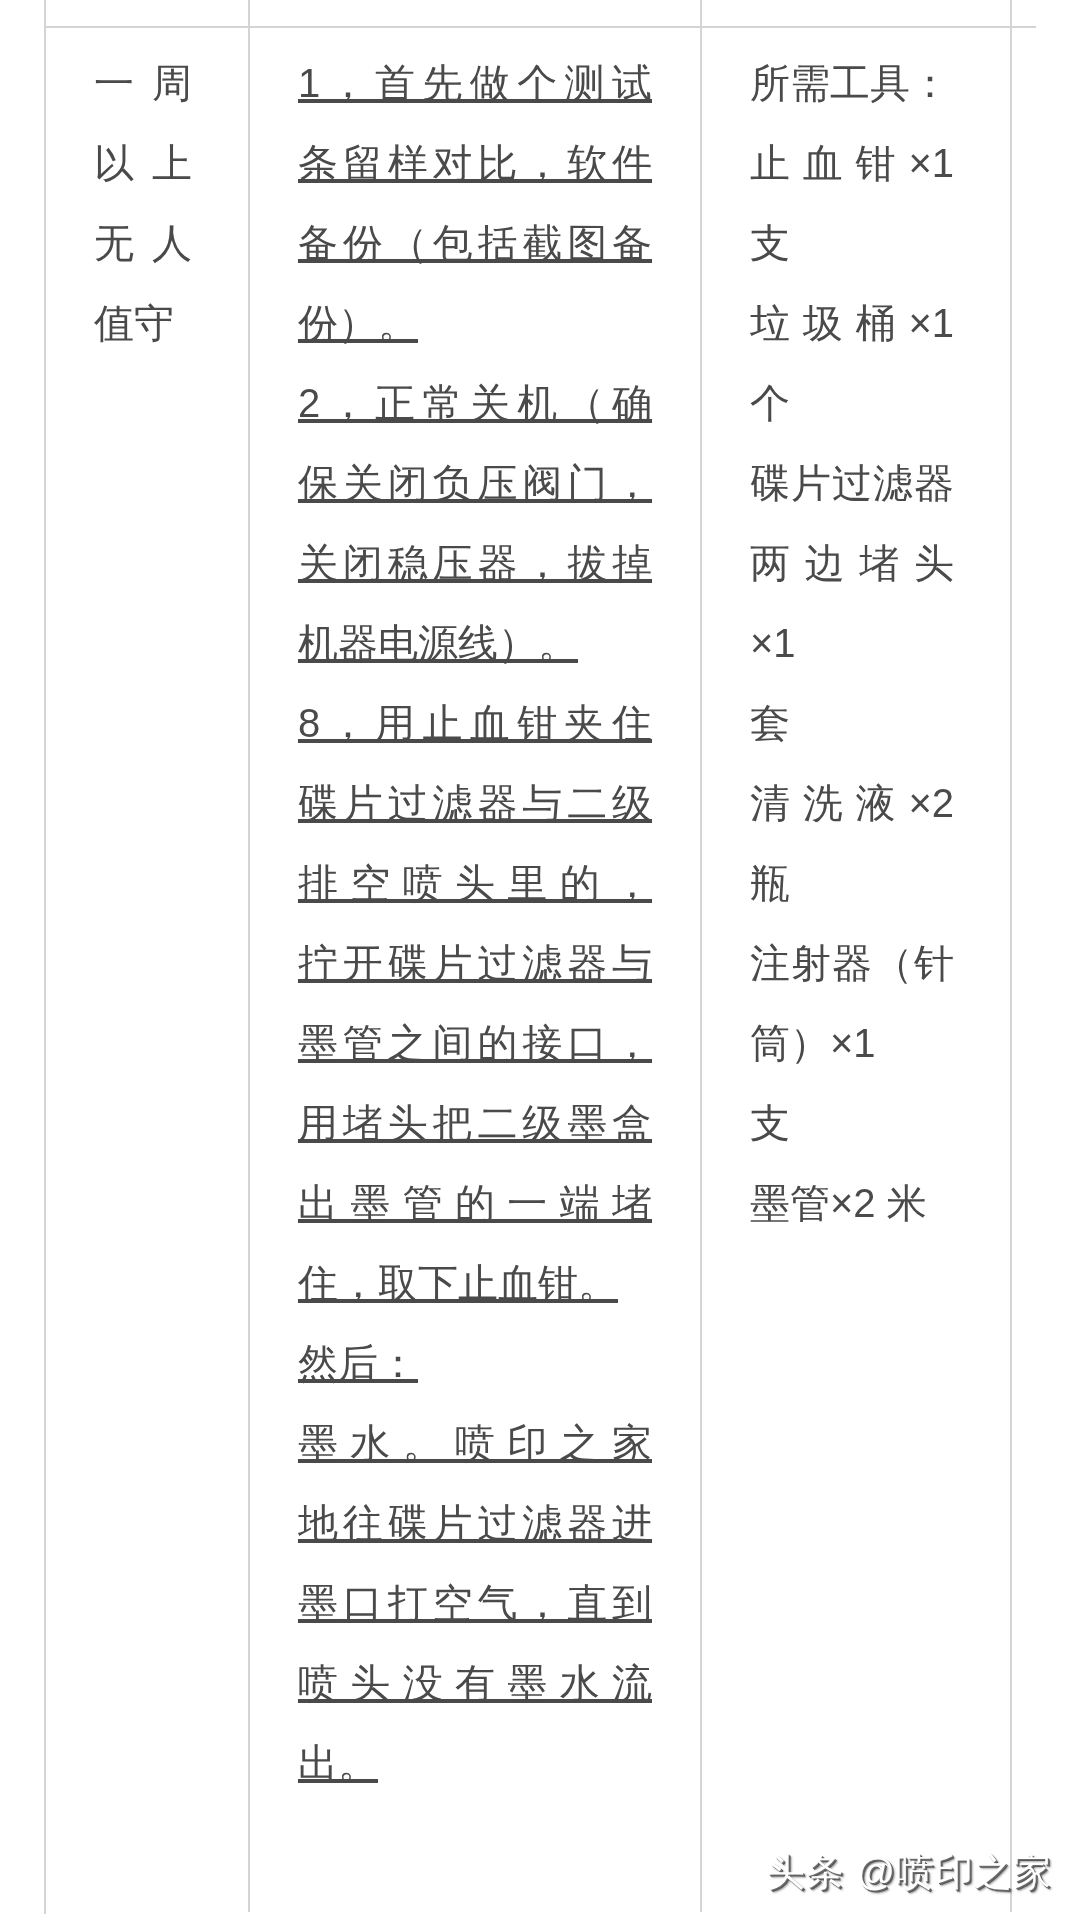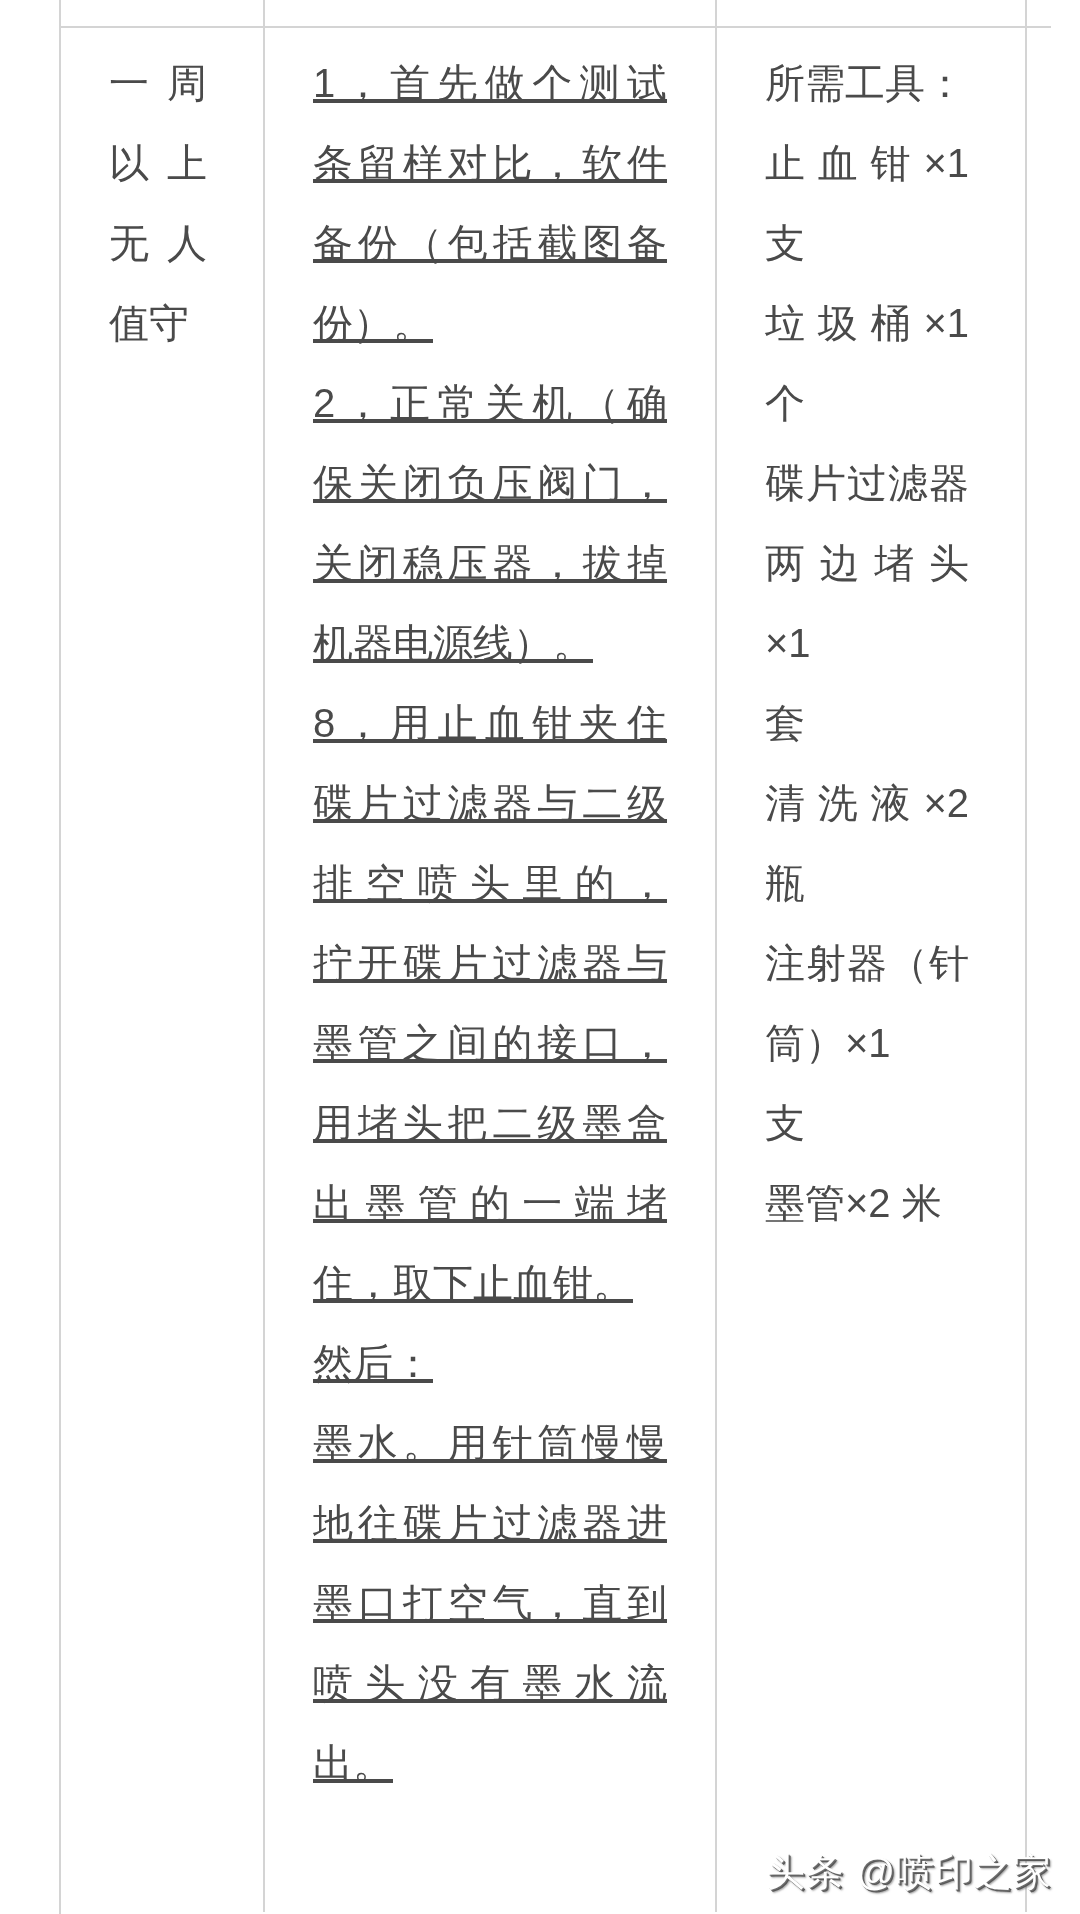--- a/index.html
+++ b/index.html
@@ -1,20 +1,20 @@
 <!DOCTYPE html>
 <html><head>
 <meta charset="utf-8">
 <style>
   html, body { margin: 0; padding: 0; background: #ffffff; }
   body {
     width: 1080px; height: 1914px; overflow: hidden; position: relative;
     font-family: "Liberation Sans", "DejaVu Sans", sans-serif;
   }
-  .canvas { position: absolute; inset: 0; background: #ffffff; margin-left: 15px; }
+  .canvas { position: absolute; inset: 0; background: #ffffff; }
 
   .tbl {
     position: absolute; left: 44px; top: 0; width: 992px; height: 1914px;
     border-left: 2px solid #d4d4d4; box-sizing: border-box;
   }
   .row { display: flex; }
   .row-top { height: 28px; border-bottom: 2px solid #d4d4d4; box-sizing: border-box; }
   .row-main { height: 1884px; }
   .cell { box-sizing: border-box; border-right: 2px solid #d4d4d4; overflow: hidden; }
   .c1 { width: 204px; }
@@ -68,21 +68,21 @@
           <div class="ln">机器电源线）。</div>
           <div class="ln j">8，用止血钳夹住</div>
           <div class="ln j">碟片过滤器与二级</div>
           <div class="ln j">排空喷头里的，</div>
           <div class="ln j">拧开碟片过滤器与</div>
           <div class="ln j">墨管之间的接口，</div>
           <div class="ln j">用堵头把二级墨盒</div>
           <div class="ln j">出墨管的一端堵</div>
           <div class="ln">住，取下止血钳。</div>
           <div class="ln">然后：</div>
-          <div class="ln j">墨水。用针筒慢慢</div>
+          <div class="ln j">墨水。喷印之家</div>
           <div class="ln j">地往碟片过滤器进</div>
           <div class="ln j">墨口打空气，直到</div>
           <div class="ln j">喷头没有墨水流</div>
           <div class="ln">出。</div>
         </div>
       <div class="cell c3 txt">
           <div class="ln">所需工具：</div>
           <div class="ln j">止血钳×1</div>
           <div class="ln">支</div>
           <div class="ln j">垃圾桶×1</div>

